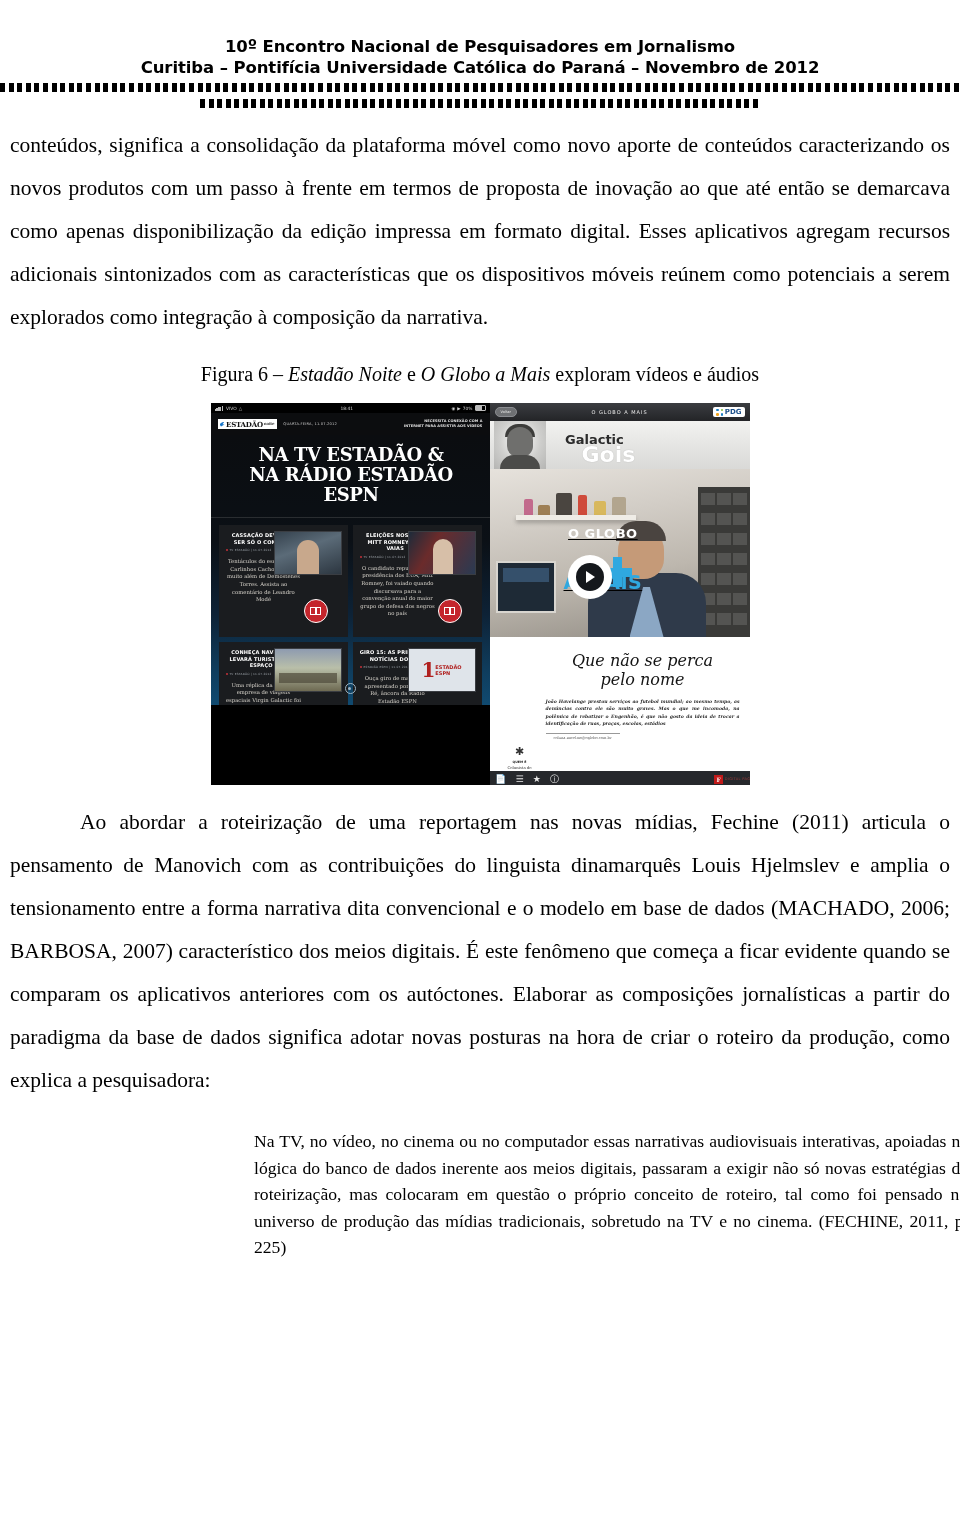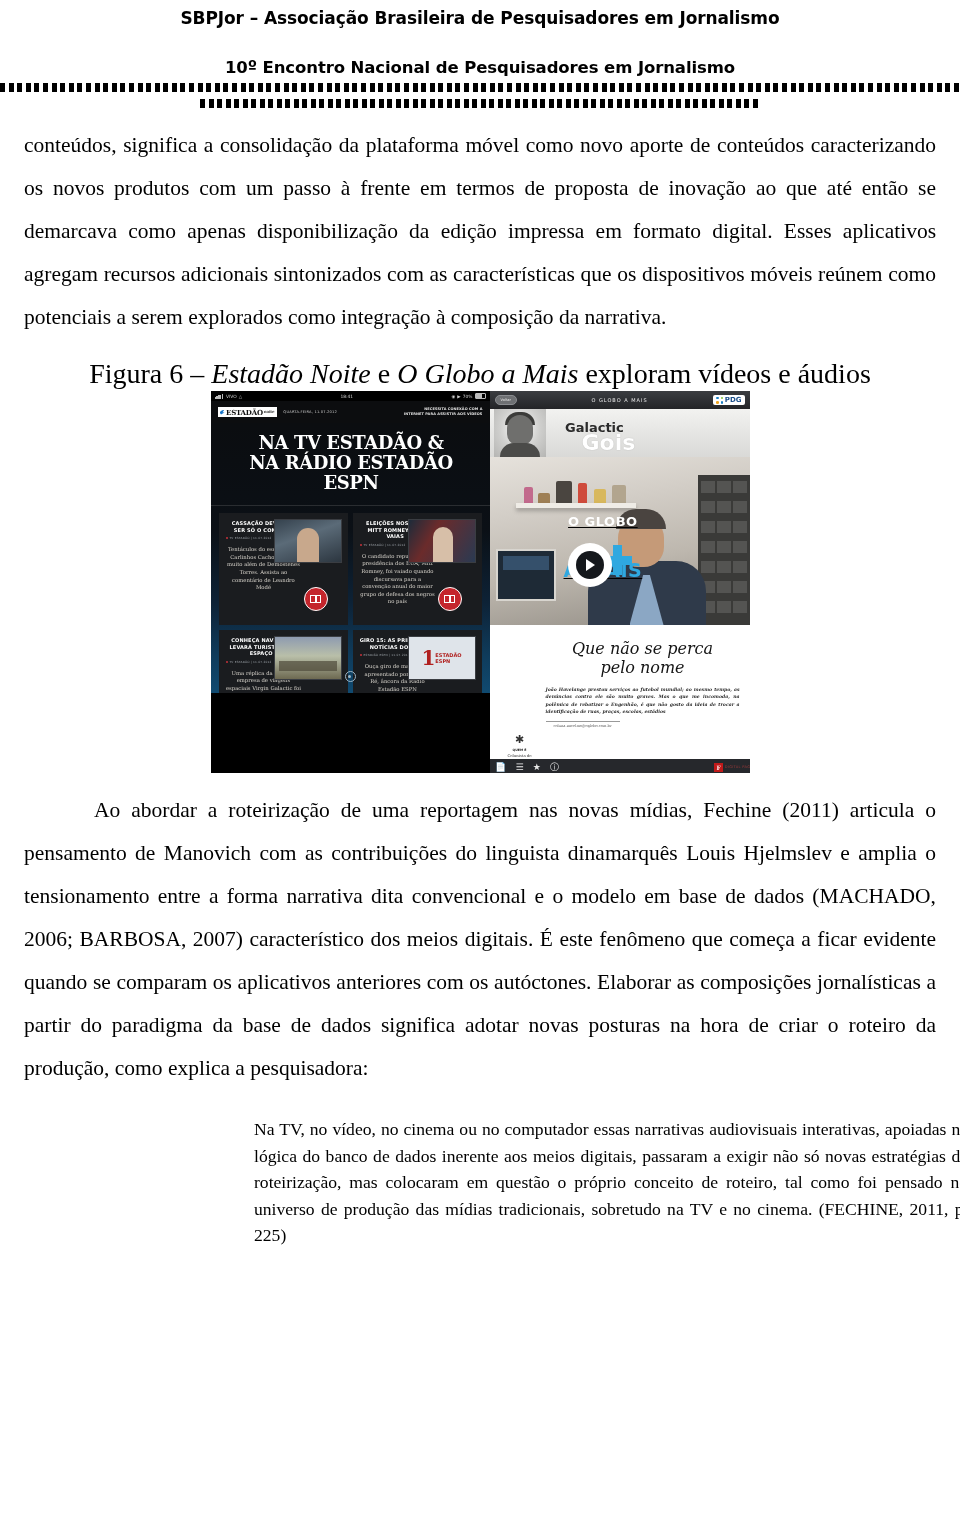--- a/index.html
+++ b/index.html
@@ -56,32 +56,32 @@
   .dotrow.r2 .dot{ margin-right:3.5px; }
 
   
   .body-area{
     padding:0 8px 0 8px;
   }
   p.para{
     font-size:21.5px;
     line-height:43px;
     text-align:justify;
-    margin:16px;
+    margin:2px;
     text-indent:0;
   }
   p.para.first{ margin-top:14px; }
   p.para.indent{ text-indent:70px; margin-top:16px; }
 
   
   .figure-block{ margin-top:22px; text-align:center; }
   .fig-caption{
-    font-size:28px;
+    font-size:20px;
     line-height:26px;
-    margin-bottom:4px;
+    margin-bottom:16px;
   }
   .fig-caption i{ font-style:italic; }
   .fig-source{
     font-size:17.5px;
     line-height:22px;
     margin-top:10px;
     text-align:center;
   }
 
   .shot{
@@ -374,22 +374,22 @@
     line-height:26.5px;
     text-align:justify;
   }
 </style>
 </head>
 <body>
 
 <div class="page">
 
   <div class="doc-header">
-    <div class="hline l1">SBPJor – Associação Brasileira de Pesquisadores em Jornalismo</div>
     <div class="hline l2">10º Encontro Nacional de Pesquisadores em Jornalismo</div>
+    <div class="hline l3">Curitiba – Pontifícia Universidade Católica do Paraná – Novembro de 2012</div>
     <div class="dots-wrap">
       <div class="dotrow r1" id="dotrow1"><span class="dot"></span><span class="dot"></span><span class="dot"></span><span class="dot"></span><span class="dot"></span><span class="dot"></span><span class="dot"></span><span class="dot"></span><span class="dot"></span><span class="dot"></span><span class="dot"></span><span class="dot"></span><span class="dot"></span><span class="dot"></span><span class="dot"></span><span class="dot"></span><span class="dot"></span><span class="dot"></span><span class="dot"></span><span class="dot"></span><span class="dot"></span><span class="dot"></span><span class="dot"></span><span class="dot"></span><span class="dot"></span><span class="dot"></span><span class="dot"></span><span class="dot"></span><span class="dot"></span><span class="dot"></span><span class="dot"></span><span class="dot"></span><span class="dot"></span><span class="dot"></span><span class="dot"></span><span class="dot"></span><span class="dot"></span><span class="dot"></span><span class="dot"></span><span class="dot"></span><span class="dot"></span><span class="dot"></span><span class="dot"></span><span class="dot"></span><span class="dot"></span><span class="dot"></span><span class="dot"></span><span class="dot"></span><span class="dot"></span><span class="dot"></span><span class="dot"></span><span class="dot"></span><span class="dot"></span><span class="dot"></span><span class="dot"></span><span class="dot"></span><span class="dot"></span><span class="dot"></span><span class="dot"></span><span class="dot"></span><span class="dot"></span><span class="dot"></span><span class="dot"></span><span class="dot"></span><span class="dot"></span><span class="dot"></span><span class="dot"></span><span class="dot"></span><span class="dot"></span><span class="dot"></span><span class="dot"></span><span class="dot"></span><span class="dot"></span><span class="dot"></span><span class="dot"></span><span class="dot"></span><span class="dot"></span><span class="dot"></span><span class="dot"></span><span class="dot"></span><span class="dot"></span><span class="dot"></span><span class="dot"></span><span class="dot"></span><span class="dot"></span><span class="dot"></span><span class="dot"></span><span class="dot"></span><span class="dot"></span><span class="dot"></span><span class="dot"></span><span class="dot"></span><span class="dot"></span><span class="dot"></span><span class="dot"></span><span class="dot"></span><span class="dot"></span><span class="dot"></span><span class="dot"></span><span class="dot"></span><span class="dot"></span><span class="dot"></span><span class="dot"></span><span class="dot"></span><span class="dot"></span><span class="dot"></span><span class="dot"></span><span class="dot"></span><span class="dot"></span><span class="dot"></span><span class="dot"></span><span class="dot"></span></div>
       <div class="dotrow r2" id="dotrow2"><span class="dot"></span><span class="dot"></span><span class="dot"></span><span class="dot"></span><span class="dot"></span><span class="dot"></span><span class="dot"></span><span class="dot"></span><span class="dot"></span><span class="dot"></span><span class="dot"></span><span class="dot"></span><span class="dot"></span><span class="dot"></span><span class="dot"></span><span class="dot"></span><span class="dot"></span><span class="dot"></span><span class="dot"></span><span class="dot"></span><span class="dot"></span><span class="dot"></span><span class="dot"></span><span class="dot"></span><span class="dot"></span><span class="dot"></span><span class="dot"></span><span class="dot"></span><span class="dot"></span><span class="dot"></span><span class="dot"></span><span class="dot"></span><span class="dot"></span><span class="dot"></span><span class="dot"></span><span class="dot"></span><span class="dot"></span><span class="dot"></span><span class="dot"></span><span class="dot"></span><span class="dot"></span><span class="dot"></span><span class="dot"></span><span class="dot"></span><span class="dot"></span><span class="dot"></span><span class="dot"></span><span class="dot"></span><span class="dot"></span><span class="dot"></span><span class="dot"></span><span class="dot"></span><span class="dot"></span><span class="dot"></span><span class="dot"></span><span class="dot"></span><span class="dot"></span><span class="dot"></span><span class="dot"></span><span class="dot"></span><span class="dot"></span><span class="dot"></span><span class="dot"></span><span class="dot"></span><span class="dot"></span><span class="dot"></span></div>
     </div>
   </div>
 
   <div class="body-area">
 
     <p class="para first">conteúdos, significa a consolidação da plataforma móvel como novo aporte de conteúdos caracterizando os novos produtos com um passo à frente em termos de proposta de inovação ao que até então se demarcava como apenas disponibilização da edição impressa em formato digital. Esses aplicativos agregam recursos adicionais sintonizados com as características que os dispositivos móveis reúnem como potenciais a serem explorados como integração à composição da narrativa.</p>
 

